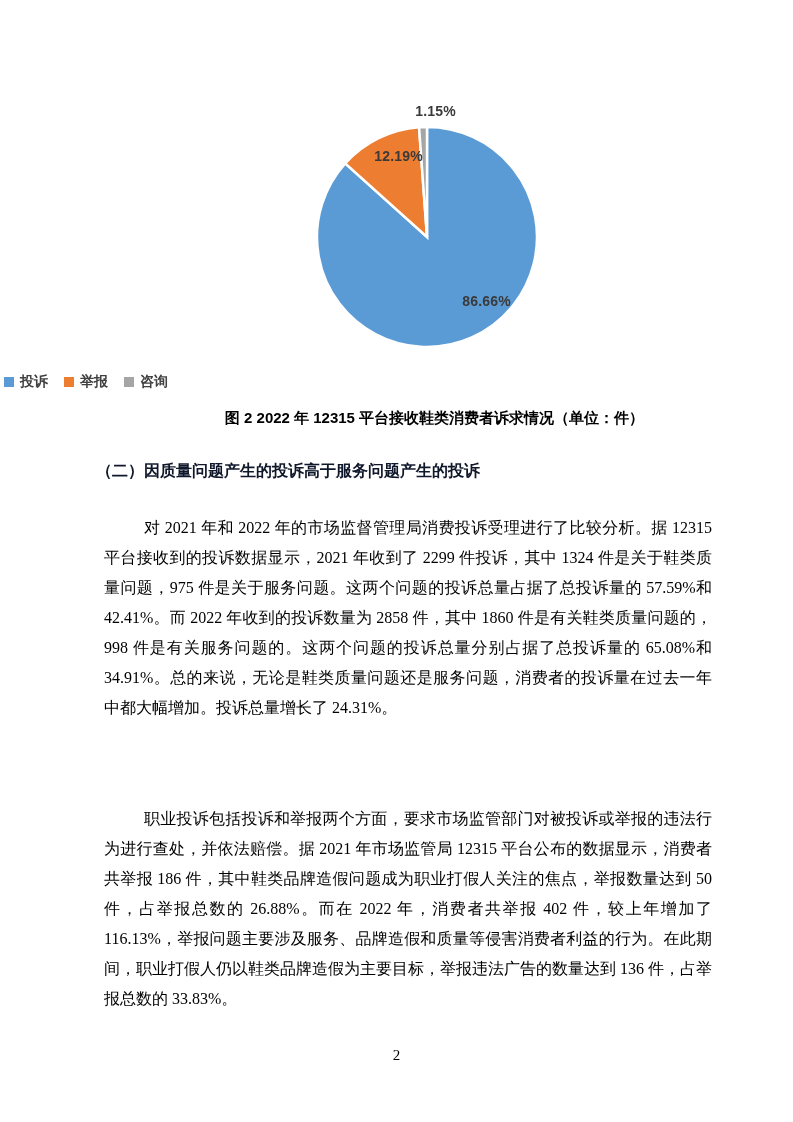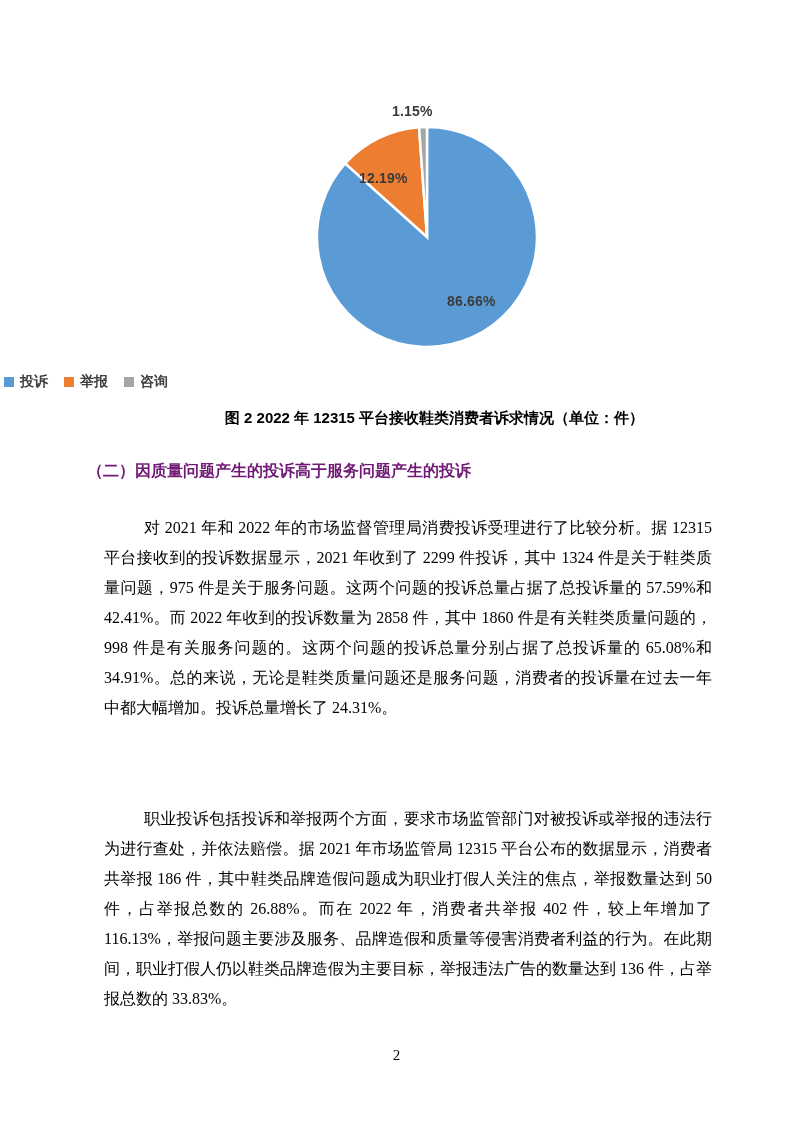--- a/index.html
+++ b/index.html
@@ -8,47 +8,47 @@
     width:793px;height:1122px;
     background:#ffffff;
     margin:0 auto;
     overflow:hidden;
     font-family:"Liberation Serif","DejaVu Serif",serif;
     color:#000;
   }
   
   .pie-svg{position:absolute;left:312px;top:122px;width:230px;height:230px;}
   .slice-label{
-    position:absolute;width:64px;text-align:left;
+    position:absolute;width:64px;text-align:right;
     font-family:"Liberation Sans","DejaVu Sans",sans-serif;
     font-weight:bold;font-size:14px;color:#3a3a3a;letter-spacing:0.2px;
   }
   .slice-label.zixun{left:392px;top:103px;}
-  .slice-label.jubao{left:359px;top:148px;margin-top:22px;}
+  .slice-label.jubao{left:359px;top:148px;}
   .slice-label.tousu{left:447px;top:293px;}
   .legend{
     position:absolute;left:4px;top:373px;width:786px;
     display:flex;justify-content:flex-start;align-items:center;gap:16px;
   }
   .legend-item{display:flex;align-items:center;gap:6px;}
   .legend-swatch{width:10px;height:10px;display:inline-block;}
   .legend-label{
     font-family:"Liberation Sans","DejaVu Sans",sans-serif;
     font-weight:bold;font-size:14px;color:#404040;
   }
   .caption{
     position:absolute;left:10px;top:409px;width:793px;text-align:center;
     font-family:"Liberation Sans","DejaVu Sans",sans-serif;
     font-weight:bold;font-size:15px;color:#000;padding-left:28px;
   }
   
   .sec-heading{
-    position:absolute;left:87px;width:608px;
+    position:absolute;left:96px;width:608px;
     font-family:"Liberation Sans","DejaVu Sans",sans-serif;
-    font-weight:bold;font-size:16px;color:#701a75;margin:0;
+    font-weight:bold;font-size:16px;color:#0f172a;margin:0;
   }
   .heading-2{top:461px;}
   .heading-3{top:748px;}
   .body-para{
     position:absolute;left:96px;width:608px;margin:8px;
     font-size:16px;line-height:30px;
     text-align:justify;text-indent:40px;
     color:#000;
   }
   .para-1{top:505px;}

